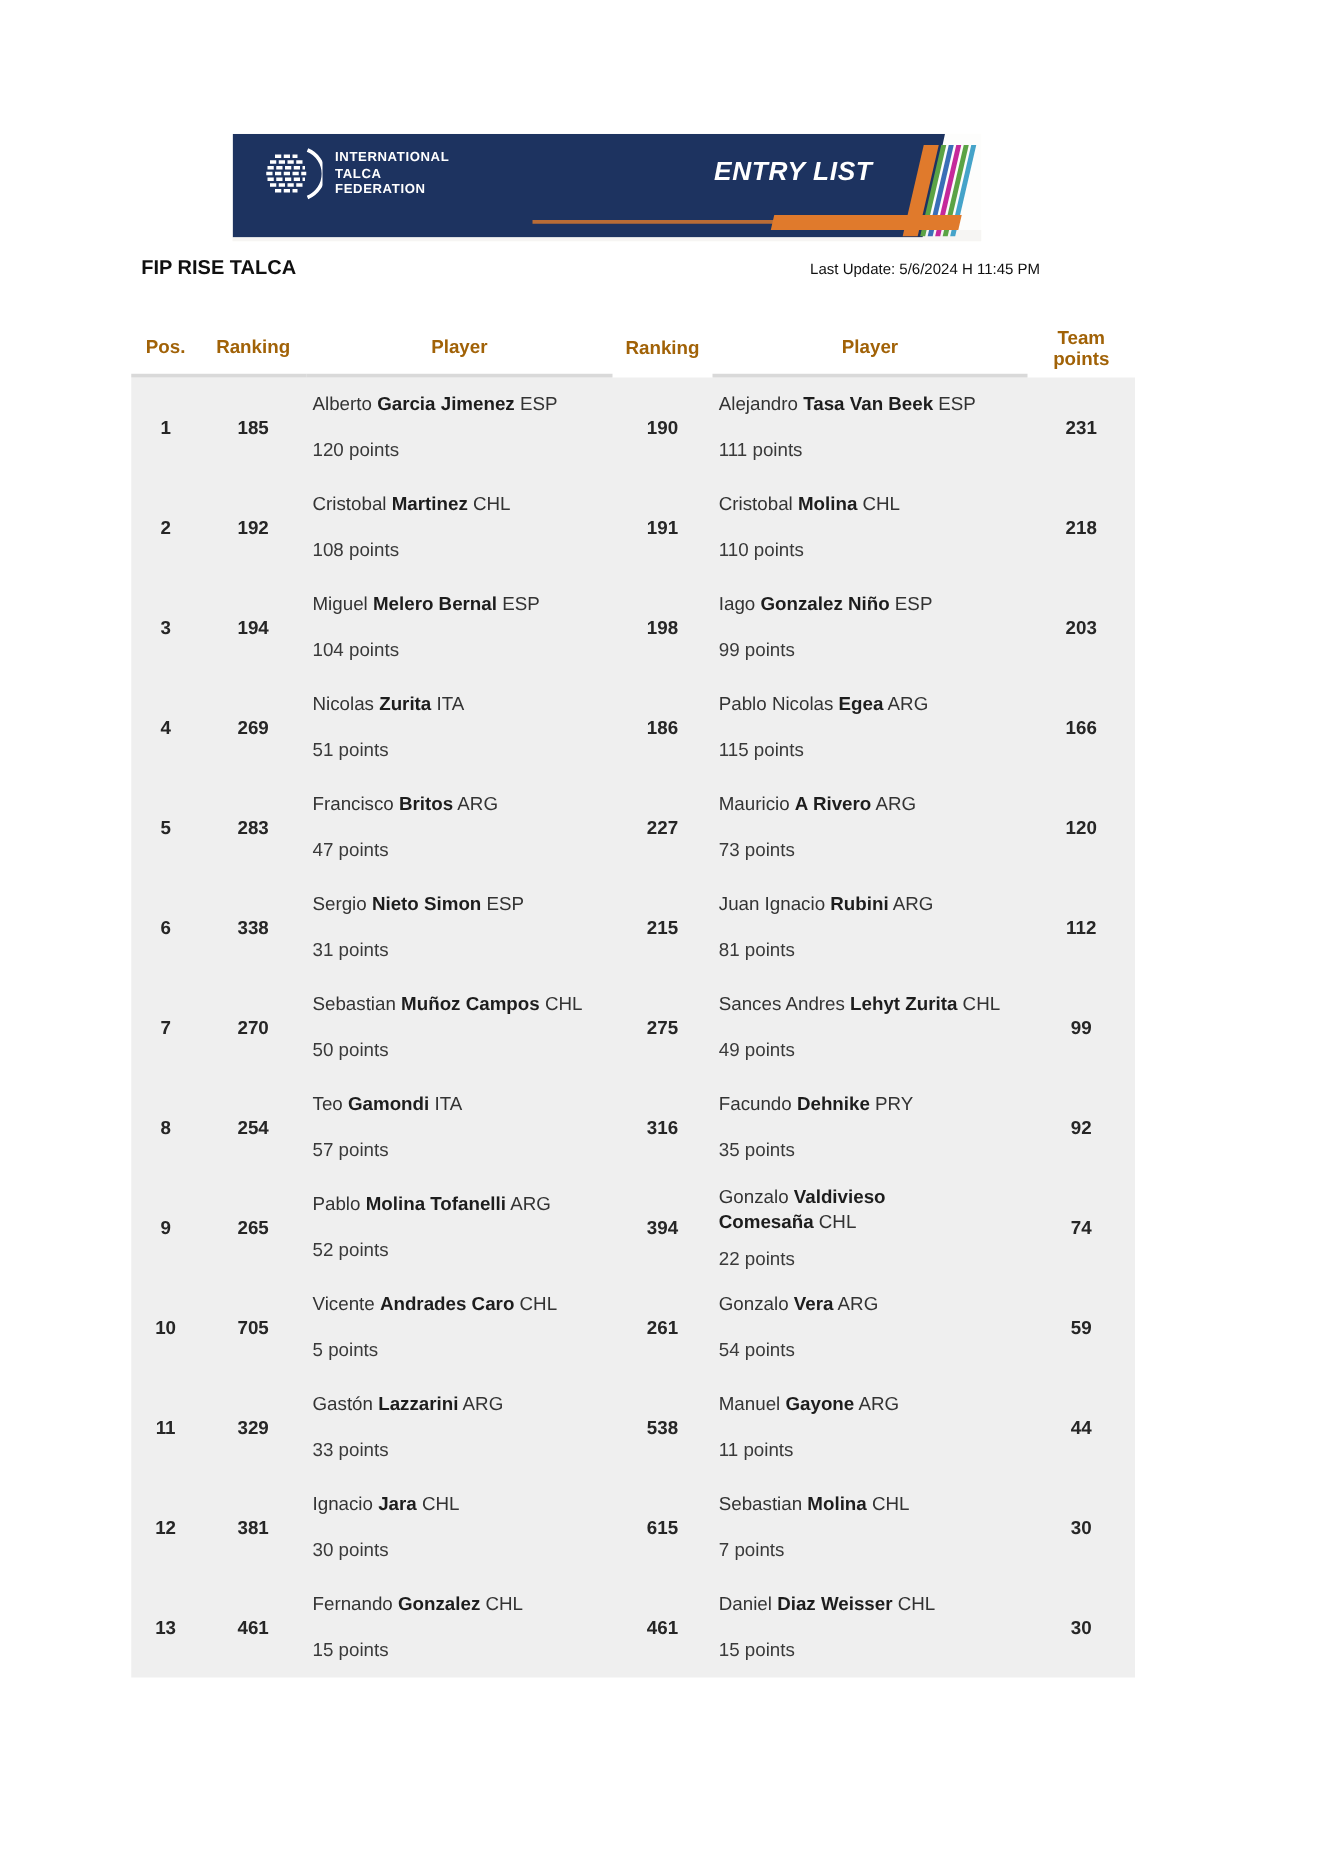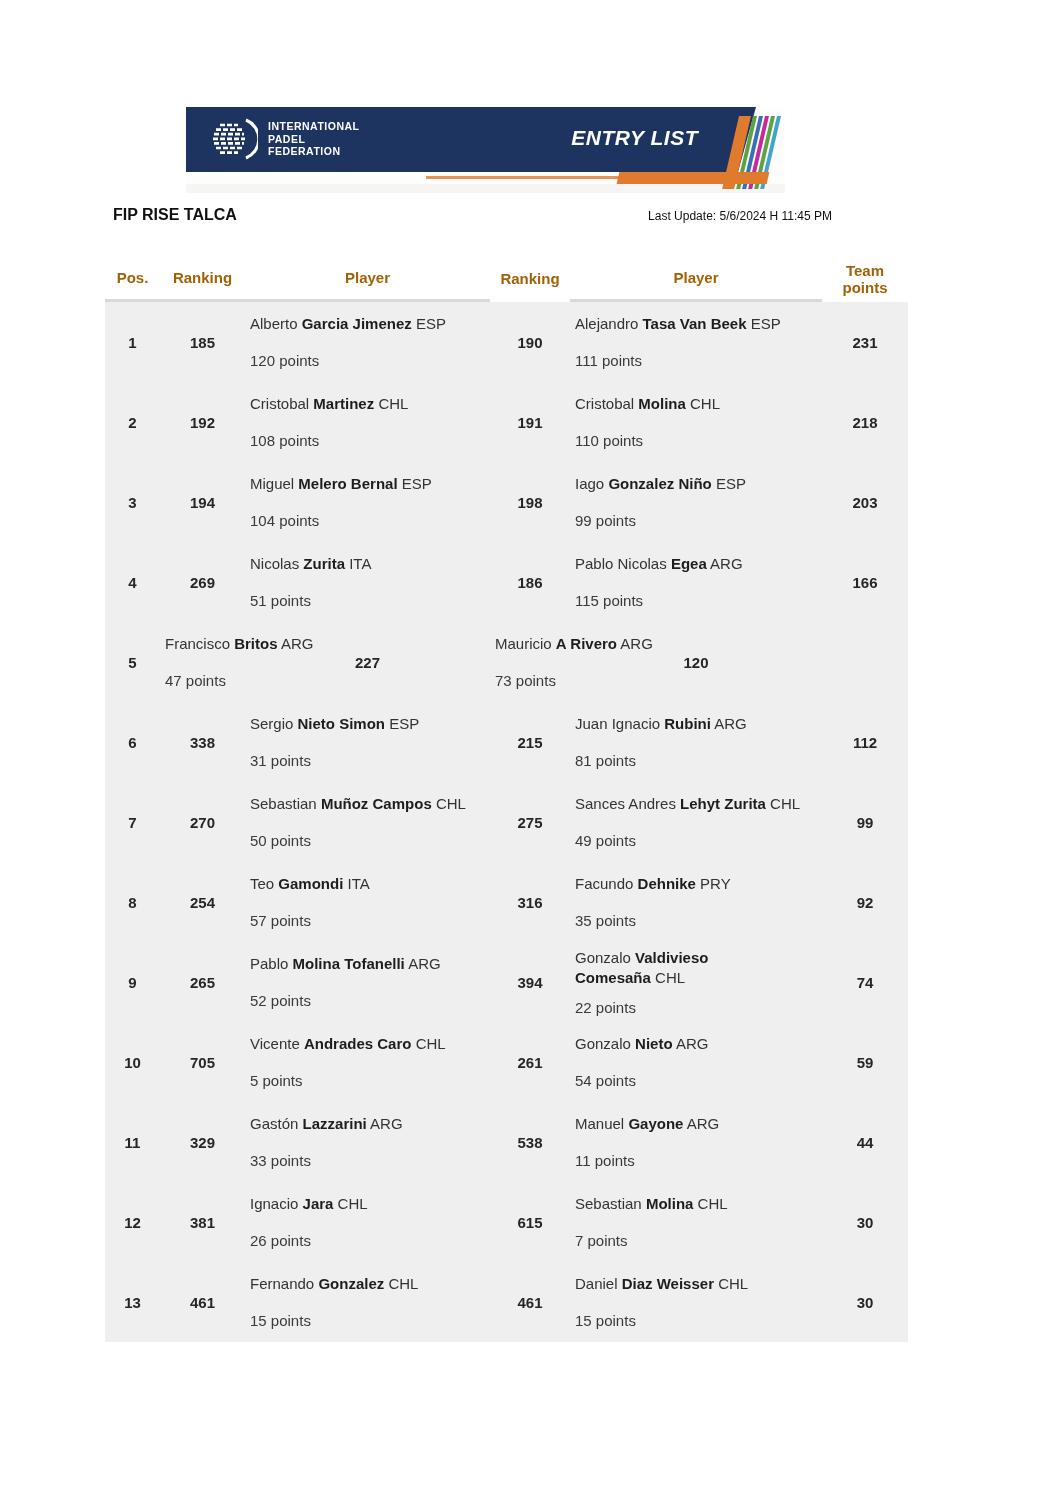--- a/index.html
+++ b/index.html
@@ -5,21 +5,21 @@
   * { margin:0; padding:0; box-sizing:border-box; }
   html,body { background:#fff; }
   .page {
     position:relative; width:1058px; height:1497px; background:#ffffff;
     font-family:"Liberation Sans", sans-serif; overflow:hidden;
   }
 
   
   .banner { position:absolute; left:186px; top:107px; width:599px; height:86px; background:#fdfdfc; }
   .banner-navy {
-    position:absolute; left:0; top:0; width:570px; height:65px;
+    position:absolute; left:0; top:0; width:570px; height:83px;
     background:var(--navy,#1d3360);
     clip-path:polygon(0 0, 100% 0, calc(100% - 18px) 100%, 0 100%);
   }
   .logo-icon { position:absolute; left:24px; top:9px; width:48px; height:48px; }
   .logo-text {
     position:absolute; left:82px; top:13px; color:#fff; font-weight:bold;
     font-size:10.5px; line-height:12.5px; letter-spacing:.5px;
   }
   .entry-title {
     position:absolute; right:58px; top:19px; color:#fff; font-weight:bold;
@@ -89,21 +89,21 @@
             <line x1="3" y1="22.8" x2="35" y2="22.8"></line>
             <line x1="4" y1="27.4" x2="34" y2="27.4"></line>
             <line x1="6" y1="32" x2="32" y2="32"></line>
             <line x1="10" y1="36.6" x2="28" y2="36.6"></line>
           </g>
           <path d="M 36 4 A 20.5 20.5 0 0 1 36 42" stroke="#ffffff" stroke-width="3" fill="none"></path>
         </svg>
       </div>
       <div class="logo-text">
         <div>INTERNATIONAL</div>
-        <div>PADEL</div>
+        <div>TALCA</div>
         <div>FEDERATION</div>
       </div>
       <div class="entry-title">ENTRY LIST</div>
     </div>
     <div class="stripes">
       <div class="stripe" style="width: 12px; background: rgb(224, 122, 44);"></div>
       <div class="stripe" style="width: 4px; background: rgb(91, 163, 69);"></div>
       <div class="stripe" style="width: 4px; background: rgb(58, 111, 183);"></div>
       <div class="stripe" style="width: 4px; background: rgb(197, 41, 155);"></div>
       <div class="stripe" style="width: 4px; background: rgb(91, 163, 69);"></div>
@@ -217,20 +217,21 @@
         <b>Egea</b>
         <span>ARG</span>
       </div>
       <div class="ppoints">115 points</div>
     </div>
     <div class="num">166</div>
   </div>
 
   <div class="trow">
     <div class="num">5</div>
+    <div class="num">283</div>
     <div class="player p1">
       <div class="pname">
         <span>Francisco</span>
         <b>Britos</b>
         <span>ARG</span>
       </div>
       <div class="ppoints">47 points</div>
     </div>
     <div class="num">227</div>
     <div class="player p2">
@@ -344,21 +345,21 @@
         <span>Vicente</span>
         <b>Andrades Caro</b>
         <span>CHL</span>
       </div>
       <div class="ppoints">5 points</div>
     </div>
     <div class="num">261</div>
     <div class="player p2">
       <div class="pname">
         <span>Gonzalo</span>
-        <b>Nieto</b>
+        <b>Vera</b>
         <span>ARG</span>
       </div>
       <div class="ppoints">54 points</div>
     </div>
     <div class="num">59</div>
   </div>
 
   <div class="trow">
     <div class="num">11</div>
     <div class="num">329</div>
@@ -384,21 +385,21 @@
 
   <div class="trow">
     <div class="num">12</div>
     <div class="num">381</div>
     <div class="player p1">
       <div class="pname">
         <span>Ignacio</span>
         <b>Jara</b>
         <span>CHL</span>
       </div>
-      <div class="ppoints">26 points</div>
+      <div class="ppoints">30 points</div>
     </div>
     <div class="num">615</div>
     <div class="player p2">
       <div class="pname">
         <span>Sebastian</span>
         <b>Molina</b>
         <span>CHL</span>
       </div>
       <div class="ppoints">7 points</div>
     </div>

